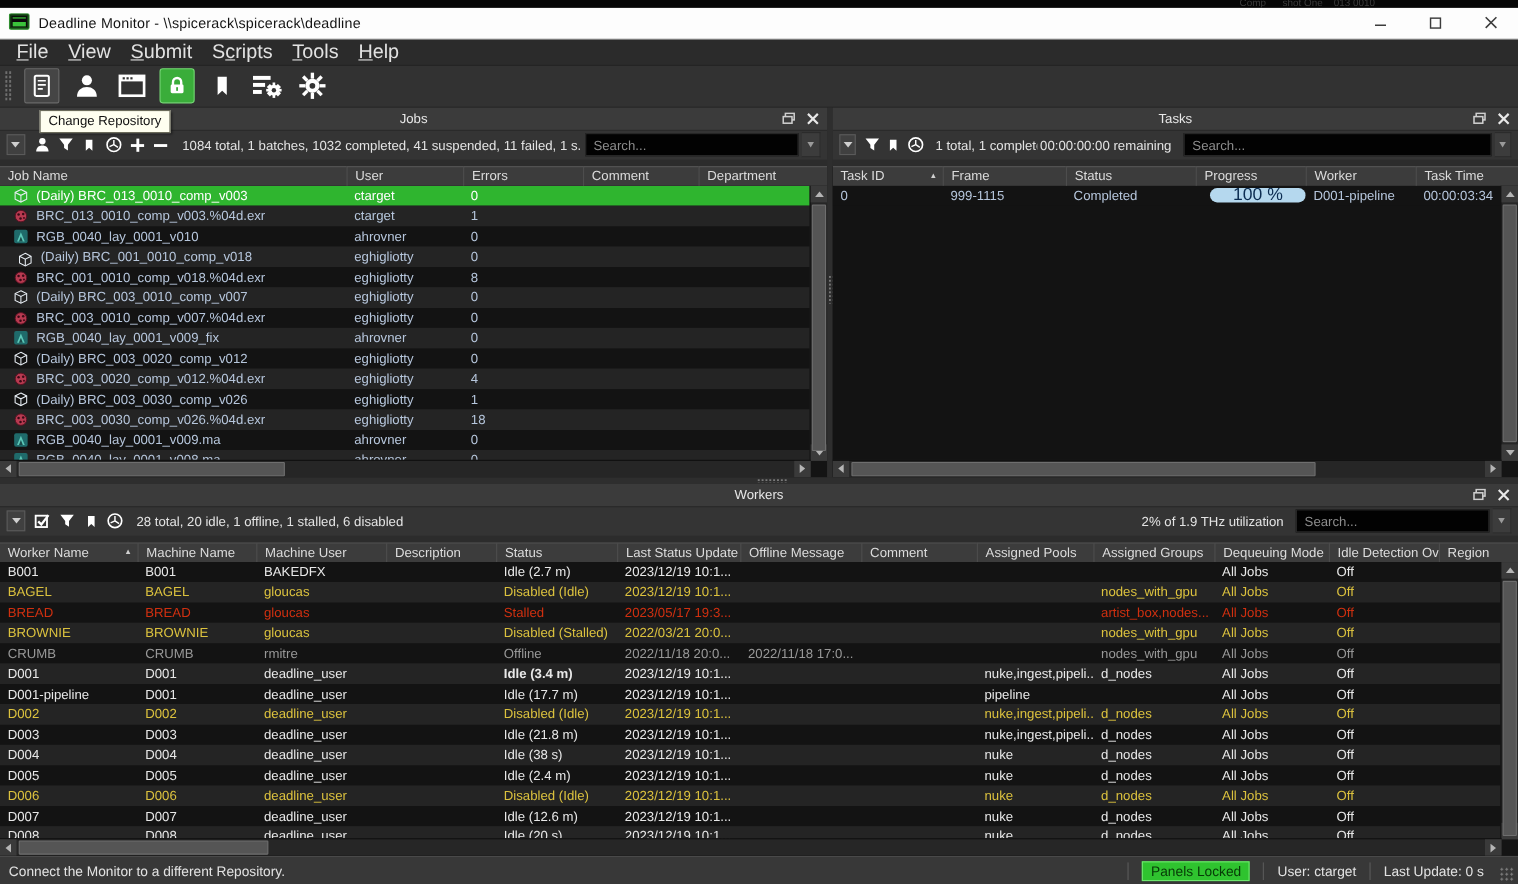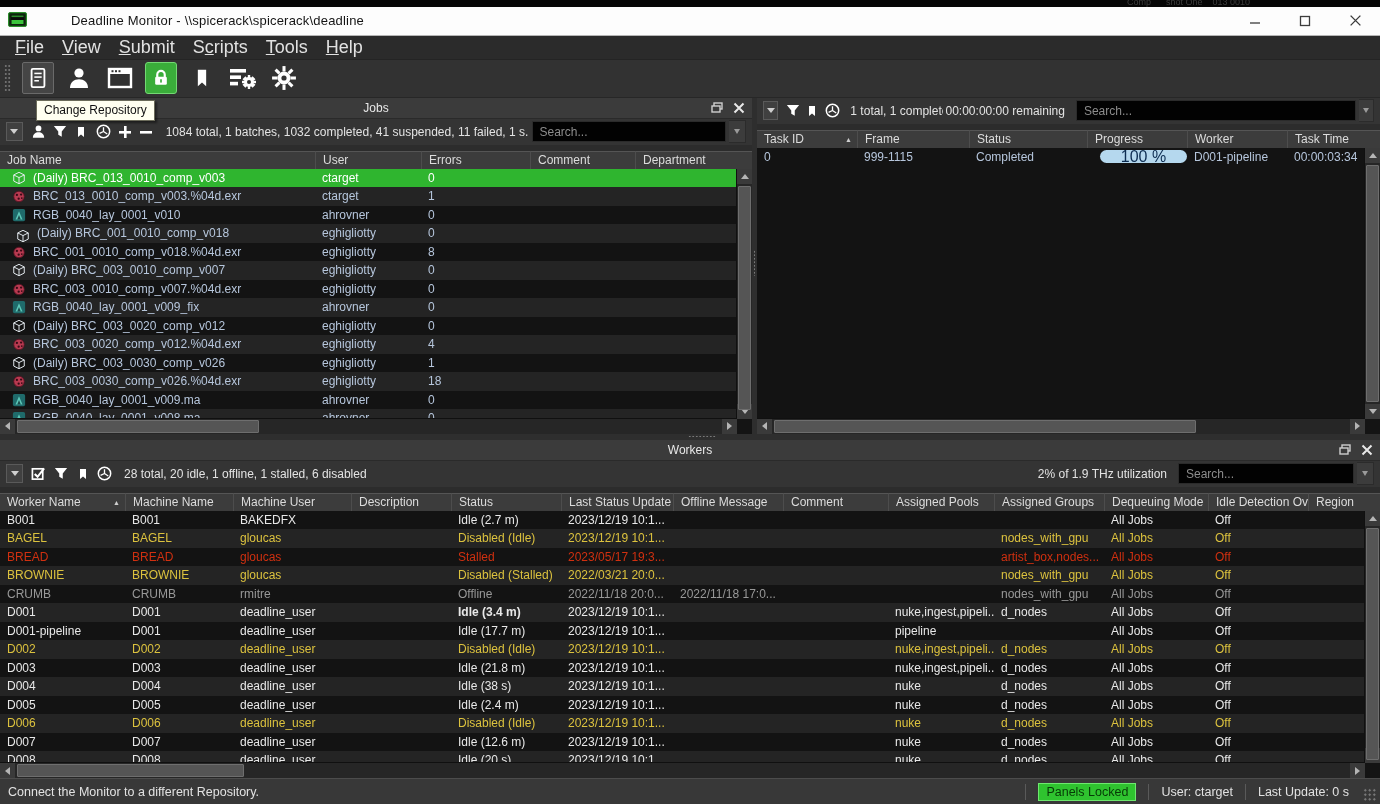--- a/index.html
+++ b/index.html
@@ -6,21 +6,21 @@
   body{width:1380px;height:804px;overflow:hidden;font-family:"Liberation Sans",sans-serif;-webkit-font-smoothing:antialiased;}
   .app{position:relative;width:1380px;height:804px;background:#2e2e2e;display:flex;flex-direction:column;}
 
   
   .top-strip{height:7px;background:#060606;position:relative;overflow:hidden;}
   .strip-frag{position:absolute;right:130px;top:-3px;font-size:9px;color:#3d3d3d;white-space:pre;}
 
   
   .titlebar{height:28px;background:#fdfdfd;display:flex;align-items:center;padding:0 0 0 8px;border-bottom:1px solid #b5b5b5;}
   .app-icon{width:19px;height:17px;margin-right:8px;display:inline-flex;}
-  .title{font-size:13px;color:#141414;letter-spacing:.2px;margin-left:36px;}
+  .title{font-size:13px;color:#141414;letter-spacing:.2px;}
   .win-btns{margin-left:auto;display:flex;align-items:center;gap:0;}
   .wbtn{width:50px;height:26px;display:inline-flex;align-items:center;justify-content:center;cursor:default;}
 
   
   .menubar{height:23px;background:#2b2b2b;display:flex;align-items:center;padding-left:6px;border-bottom:1px solid #242424;}
   .mitem{color:#e2e2e2;font-size:18px;padding:2px 9px;}
   .mitem u{text-decoration:underline;}
 
   
   .toolbar{height:37px;background:#323232;display:flex;align-items:center;gap:9px;padding:0 10px 0 4px;border-bottom:1px solid #272727;}
@@ -502,20 +502,36 @@
             </span>
         </div>
       </div>
     </section>
 
     <div class="vsplit">
         <span class="dots"></span>
       </div>
 
     <section class="panel tasks">
+      <div class="phead">
+        <span class="ptitle">Tasks</span>
+        <span class="pbtns">
+          <span class="pbtn">
+              <svg width="12" height="11" viewBox="0 0 12 11">
+                <rect x="3" y="1" width="8" height="6" fill="none" stroke="#cfcfcf" stroke-width="1.4"></rect>
+                <rect x="1" y="4" width="8" height="6" fill="#3b3b3b" stroke="#cfcfcf" stroke-width="1.4"></rect>
+              </svg>
+            </span>
+          <span class="pbtn">
+              <svg width="12" height="12" viewBox="0 0 12 12">
+                <path d="M1.5 1.5 10.5 10.5 M10.5 1.5 1.5 10.5" stroke="#e8e8e8" stroke-width="2"></path>
+              </svg>
+            </span>
+        </span>
+      </div>
       <div class="ptool">
         <span class="drop-btn">
             <span class="caret"></span>
           </span>
         <span class="mini">
             <svg width="14" height="14" viewBox="0 0 16 16">
               <path d="M1 1h14L10 7.5v6L6 11V7.5z" fill="#fff"></path>
             </svg>
           </span>
         <span class="mini">

